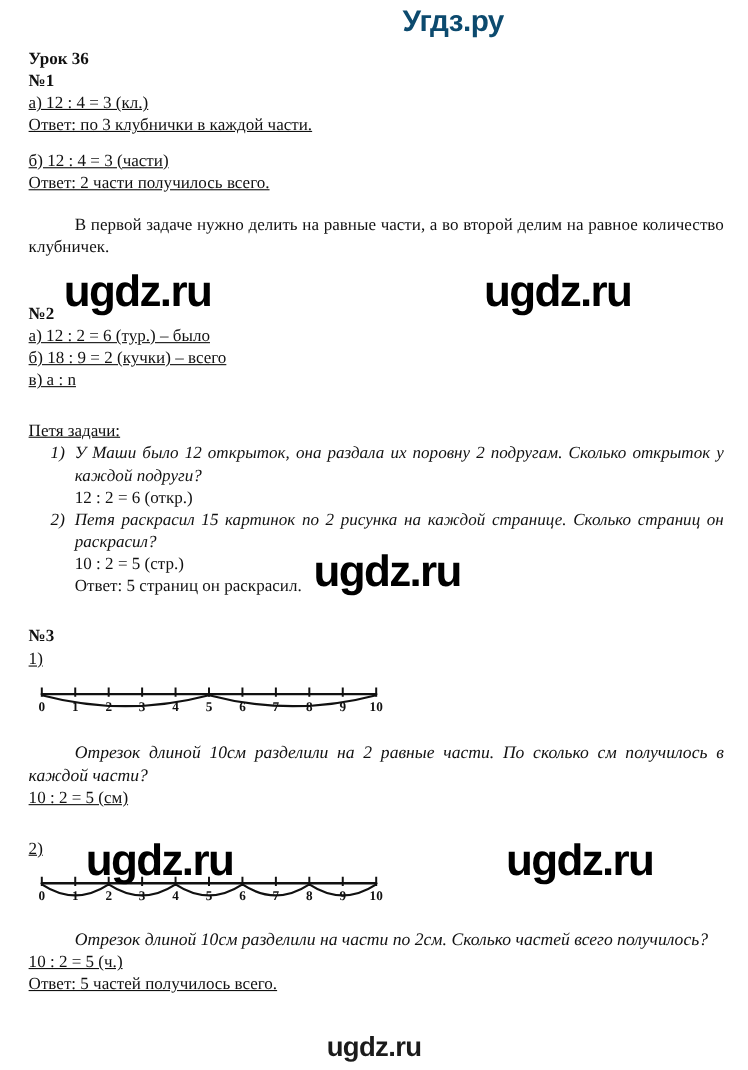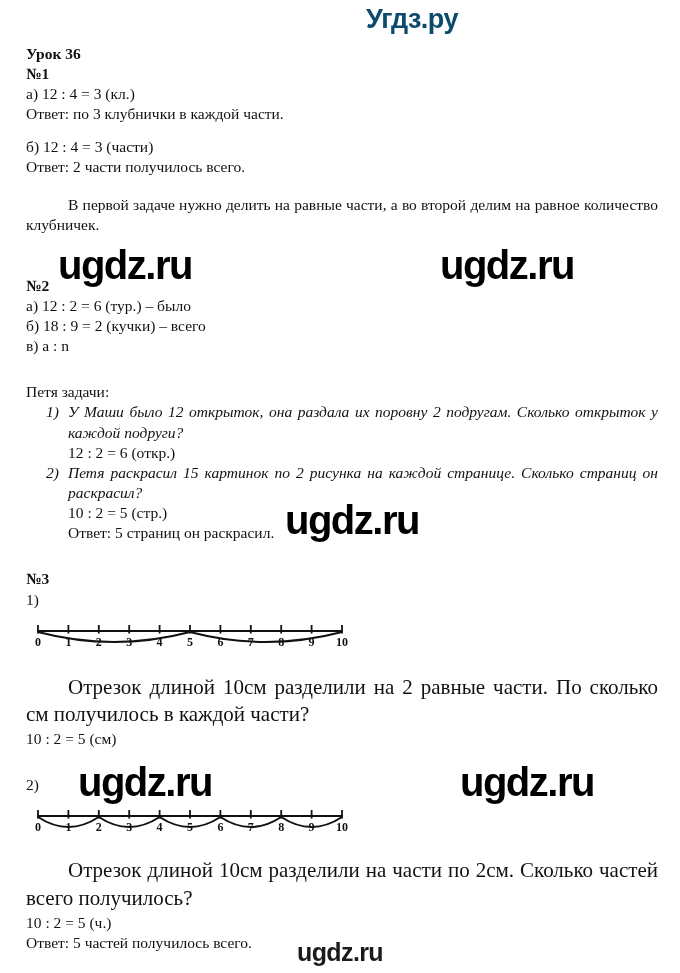--- a/index.html
+++ b/index.html
@@ -61,34 +61,35 @@
   .doc {
     position: absolute;
     left: 0;
     top: 0;
     width: 680px;
     padding: 44px 22px 0 26px;
     box-sizing: border-box;
   }
 
   .bold   { font-weight: bold; font-size: 15.5px; line-height: 1.30; }
-  .line   { font-size: 15.5px; line-height: 1.30; }
+  .line   { font-size: 15.5px; line-height: 1.30; text-decoration: underline; }
 
   .para {
     font-size: 15.5px;
     line-height: 1.32;
     text-align: justify;
     text-indent: 42px;
     margin: 0;
   }
   .para-ital {
-    font-size: 21px;
+    font-size: 16px;
     line-height: 1.32;
     text-align: justify;
     text-indent: 42px;
+    font-style: italic;
     margin: 0;
   }
 
   .gap-s { height: 12px; }
   .gap-m { height: 18px; }
   .gap-l { height: 26px; }
   .gap-xl { height: 40px; }
 
   
   .task-list { margin: 0; padding: 0; list-style: none; }

